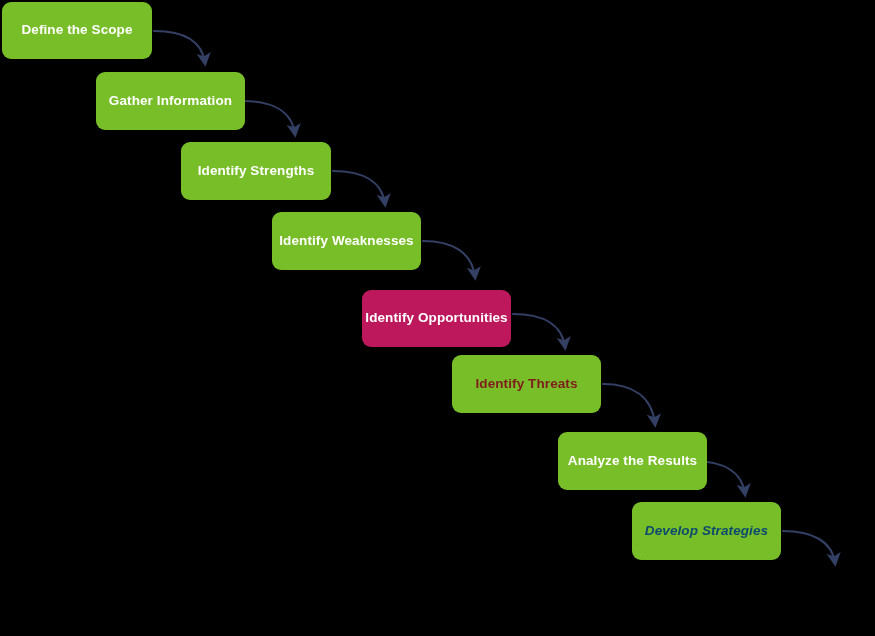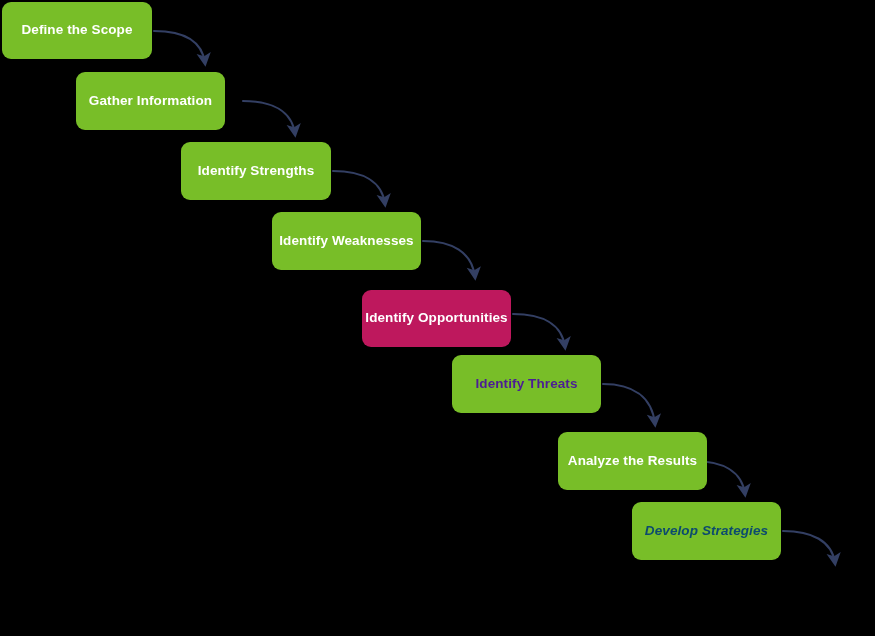--- a/index.html
+++ b/index.html
@@ -72,37 +72,37 @@
         <path d="M 603,384 C 632,384 652,396 655,424" fill="none" stroke="#333f63" stroke-width="2.1" stroke-linecap="round" marker-end="url(#arrowhead)"></path>
         <path d="M 693,461 C 722,461 742,471 745,494" fill="none" stroke="#333f63" stroke-width="2.1" stroke-linecap="round" marker-end="url(#arrowhead)"></path>
         <path d="M 783,531 C 812,531 832,541 835,563" fill="none" stroke="#333f63" stroke-width="2.1" stroke-linecap="round" marker-end="url(#arrowhead)"></path>
       </g>
   </svg>
 
   <div class="flow-node" style="left: 2px; top: 2px; width: 150px; height: 57px; background: rgb(120, 190, 40); color: rgb(255, 255, 255);">
     <span class="node-label">Define the Scope</span>
   </div>
 
-  <div class="flow-node" style="left: 76px; top: 72px; width: 149px; height: 58px; background: rgb(120, 190, 40); color: rgb(255, 255, 255);">
+  <div class="flow-node" style="left: 96px; top: 72px; width: 149px; height: 58px; background: rgb(120, 190, 40); color: rgb(255, 255, 255);">
     <span class="node-label">Gather Information</span>
   </div>
 
   <div class="flow-node" style="left: 181px; top: 142px; width: 150px; height: 58px; background: rgb(120, 190, 40); color: rgb(255, 255, 255);">
     <span class="node-label">Identify Strengths</span>
   </div>
 
   <div class="flow-node" style="left: 272px; top: 212px; width: 149px; height: 58px; background: rgb(120, 190, 40); color: rgb(255, 255, 255);">
     <span class="node-label">Identify Weaknesses</span>
   </div>
 
   <div class="flow-node" style="left: 362px; top: 290px; width: 149px; height: 57px; background: #be185d; color: rgb(255, 255, 255);">
     <span class="node-label">Identify Opportunities</span>
   </div>
 
-  <div class="flow-node" style="left: 452px; top: 355px; width: 149px; height: 58px; background: rgb(120, 190, 40); color: #4c1d95;">
+  <div class="flow-node" style="left: 452px; top: 355px; width: 149px; height: 58px; background: rgb(120, 190, 40); color: #7f1d1d;">
     <span class="node-label">Identify Threats</span>
   </div>
 
   <div class="flow-node" style="left: 542px; top: 432px; width: 149px; height: 58px; background: rgb(120, 190, 40); color: rgb(255, 255, 255); margin-left: 16px;">
     <span class="node-label">Analyze the Results</span>
   </div>
 
   <div class="flow-node" style="left: 632px; top: 502px; width: 149px; height: 58px; background: rgb(120, 190, 40); color: #0c4a6e; font-style: italic;">
     <span class="node-label">Develop Strategies</span>
   </div>

